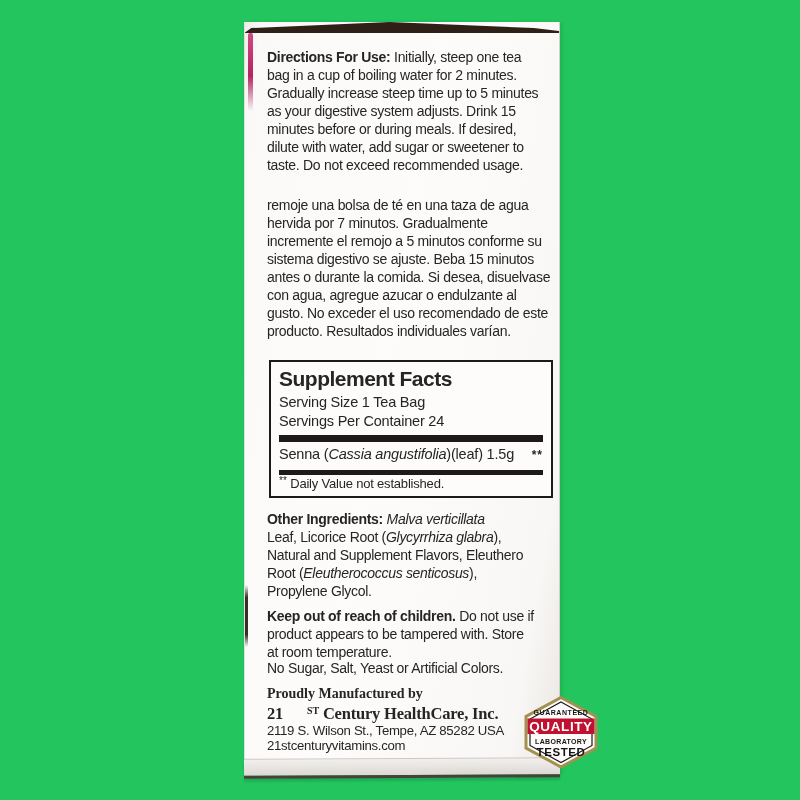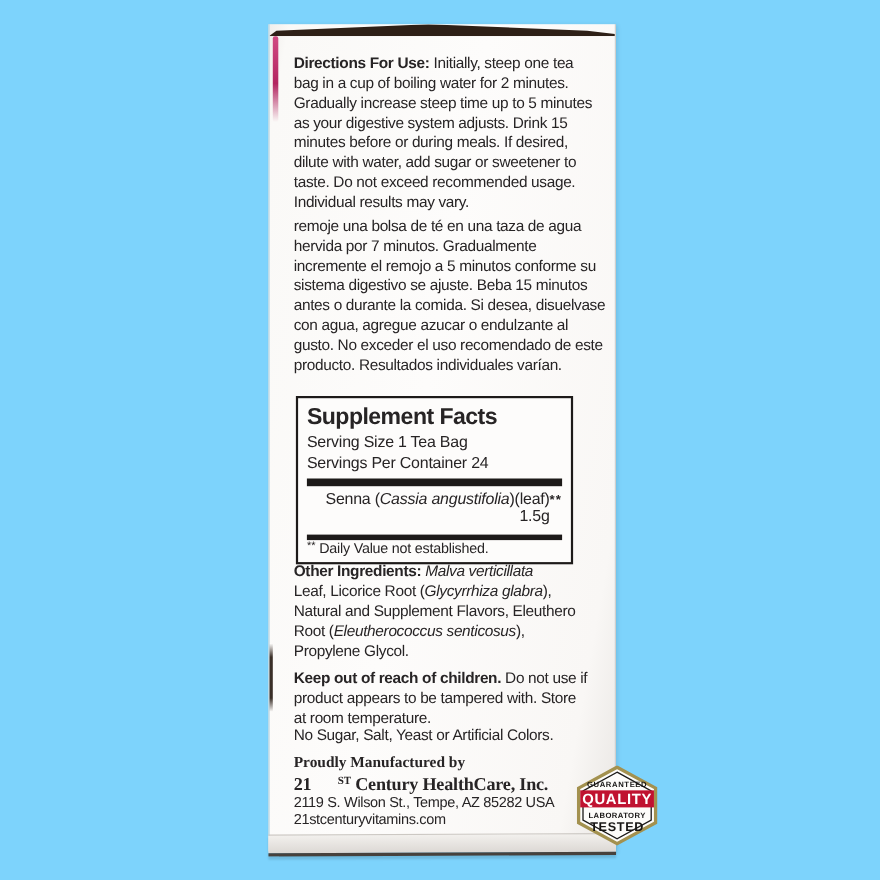--- a/index.html
+++ b/index.html
@@ -1,16 +1,16 @@
 <!DOCTYPE html>
 <html><head>
 <meta charset="utf-8">
 <style>
   html,body{margin:0;padding:0;background:#ffffff;}
-  .scene{position:relative;width:800px;height:800px;background:#7dd3fc;overflow:hidden;
+  .scene{position:relative;width:800px;height:800px;background:#22c55e;overflow:hidden;
          font-family:"Liberation Sans",sans-serif;color:#272425;}
 
   
   .box{position:absolute;left:244px;top:22px;width:314px;height:752px;
        background:linear-gradient(100deg,#f0eeeb 0%,#faf9f7 4%,#fdfcfb 45%,#f9f7f5 88%,#e9e6e3 100%);
        border-right:1px solid #d3cfcb;border-left:1px solid #e3e0dc;
        box-shadow:2px 1px 4px rgba(0,0,0,0.10);}
   .top-edge{position:absolute;left:0;top:0;width:100%;height:11px;background:#2e2017;
        clip-path:polygon(0 95%,2% 55%,46% 0%,92% 55%,100% 82%,100% 100%,0 100%);}
   .pink-strip{position:absolute;left:3px;top:11px;width:5px;height:78px;
@@ -28,21 +28,21 @@
   .run.b{font-weight:700;}
   .run.i{font-style:italic;}
   .run.sup{vertical-align:4px;font-size:10px;letter-spacing:0;}
   .p-directions{left:22px;top:26px;}
   .p-instrucciones{left:22px;top:174px;}
   .p-other{left:22px;top:488px;}
   .p-keep{left:22px;top:585px;}
   .p-nosugar{left:22px;top:637px;}
 
   
-  .sf{position:absolute;left:24px;top:338px;width:252px;box-sizing:border-box;
+  .sf{position:absolute;left:24px;top:338px;width:284px;box-sizing:border-box;
       border:2px solid #1d1a19;background:#fdfcfb;padding:5px 8px 5px 8px;}
   .sf-title{font-size:21px;font-weight:700;letter-spacing:-0.5px;line-height:24px;margin-bottom:2px;}
   .sf-line{font-size:14.5px;line-height:19px;letter-spacing:-0.2px;}
   .sf-bar{height:5px;background:#1d1a19;margin:4px 0 0 0;}
   .sf-row{display:flex;justify-content:space-between;align-items:baseline;}
   .sf-row.hdr{font-weight:700;font-size:13.5px;padding:3px 0 3px 0;letter-spacing:-0.2px;}
   .sf-hr{height:2px;background:#1d1a19;}
   .sf-row.item{font-size:14.5px;padding:4px 0 4px 0;letter-spacing:-0.2px;text-align:right;}
   .sf-dv{font-size:12px;vertical-align:4px;font-weight:700;letter-spacing:1px;}
   .sf-foot{font-size:13px;padding-top:0;letter-spacing:-0.2px;}
@@ -75,21 +75,20 @@
     <div class="crease-mark"></div>
 
     <div class="para p-directions">
         <div class="ln"><span class="run b">Directions For Use:</span><span class="run "> Initially, steep one tea</span></div>
         <div class="ln"><span class="run ">bag in a cup of boiling water for 2 minutes.</span></div>
         <div class="ln"><span class="run ">Gradually increase steep time up to 5 minutes</span></div>
         <div class="ln"><span class="run ">as your digestive system adjusts. Drink 15</span></div>
         <div class="ln"><span class="run ">minutes before or during meals. If desired,</span></div>
         <div class="ln"><span class="run ">dilute with water, add sugar or sweetener to</span></div>
         <div class="ln"><span class="run ">taste. Do not exceed recommended usage.</span></div>
-        <div class="ln"><span class="run ">Individual results may vary.</span></div>
       </div>
 
     <div class="para p-instrucciones">
         <div class="ln"><span class="run ">remoje una bolsa de té en una taza de agua</span></div>
         <div class="ln"><span class="run ">hervida por 7 minutos. Gradualmente</span></div>
         <div class="ln"><span class="run ">incremente el remojo a 5 minutos conforme su</span></div>
         <div class="ln"><span class="run ">sistema digestivo se ajuste. Beba 15 minutos</span></div>
         <div class="ln"><span class="run ">antes o durante la comida. Si desea, disuelvase</span></div>
         <div class="ln"><span class="run ">con agua, agregue azucar o endulzante al</span></div>
         <div class="ln"><span class="run ">gusto. No exceder el uso recomendado de este</span></div>

